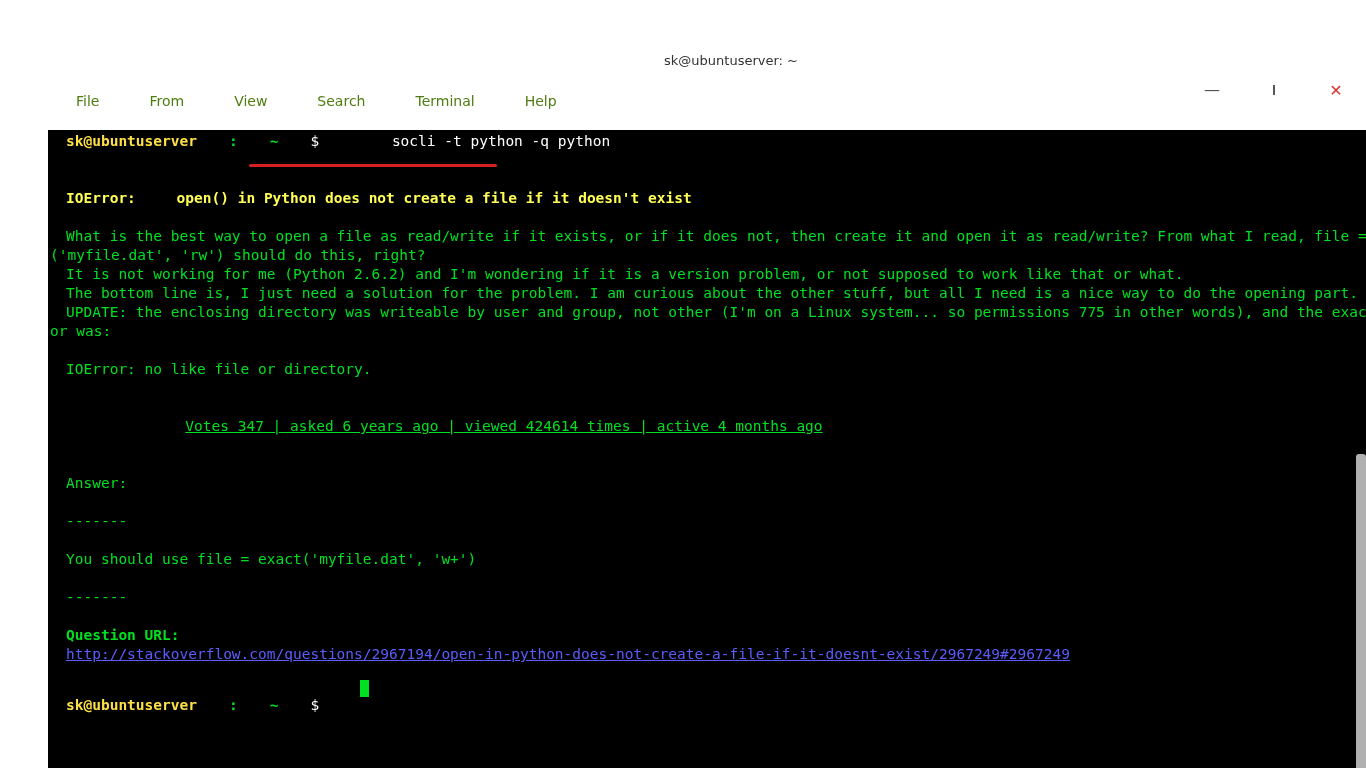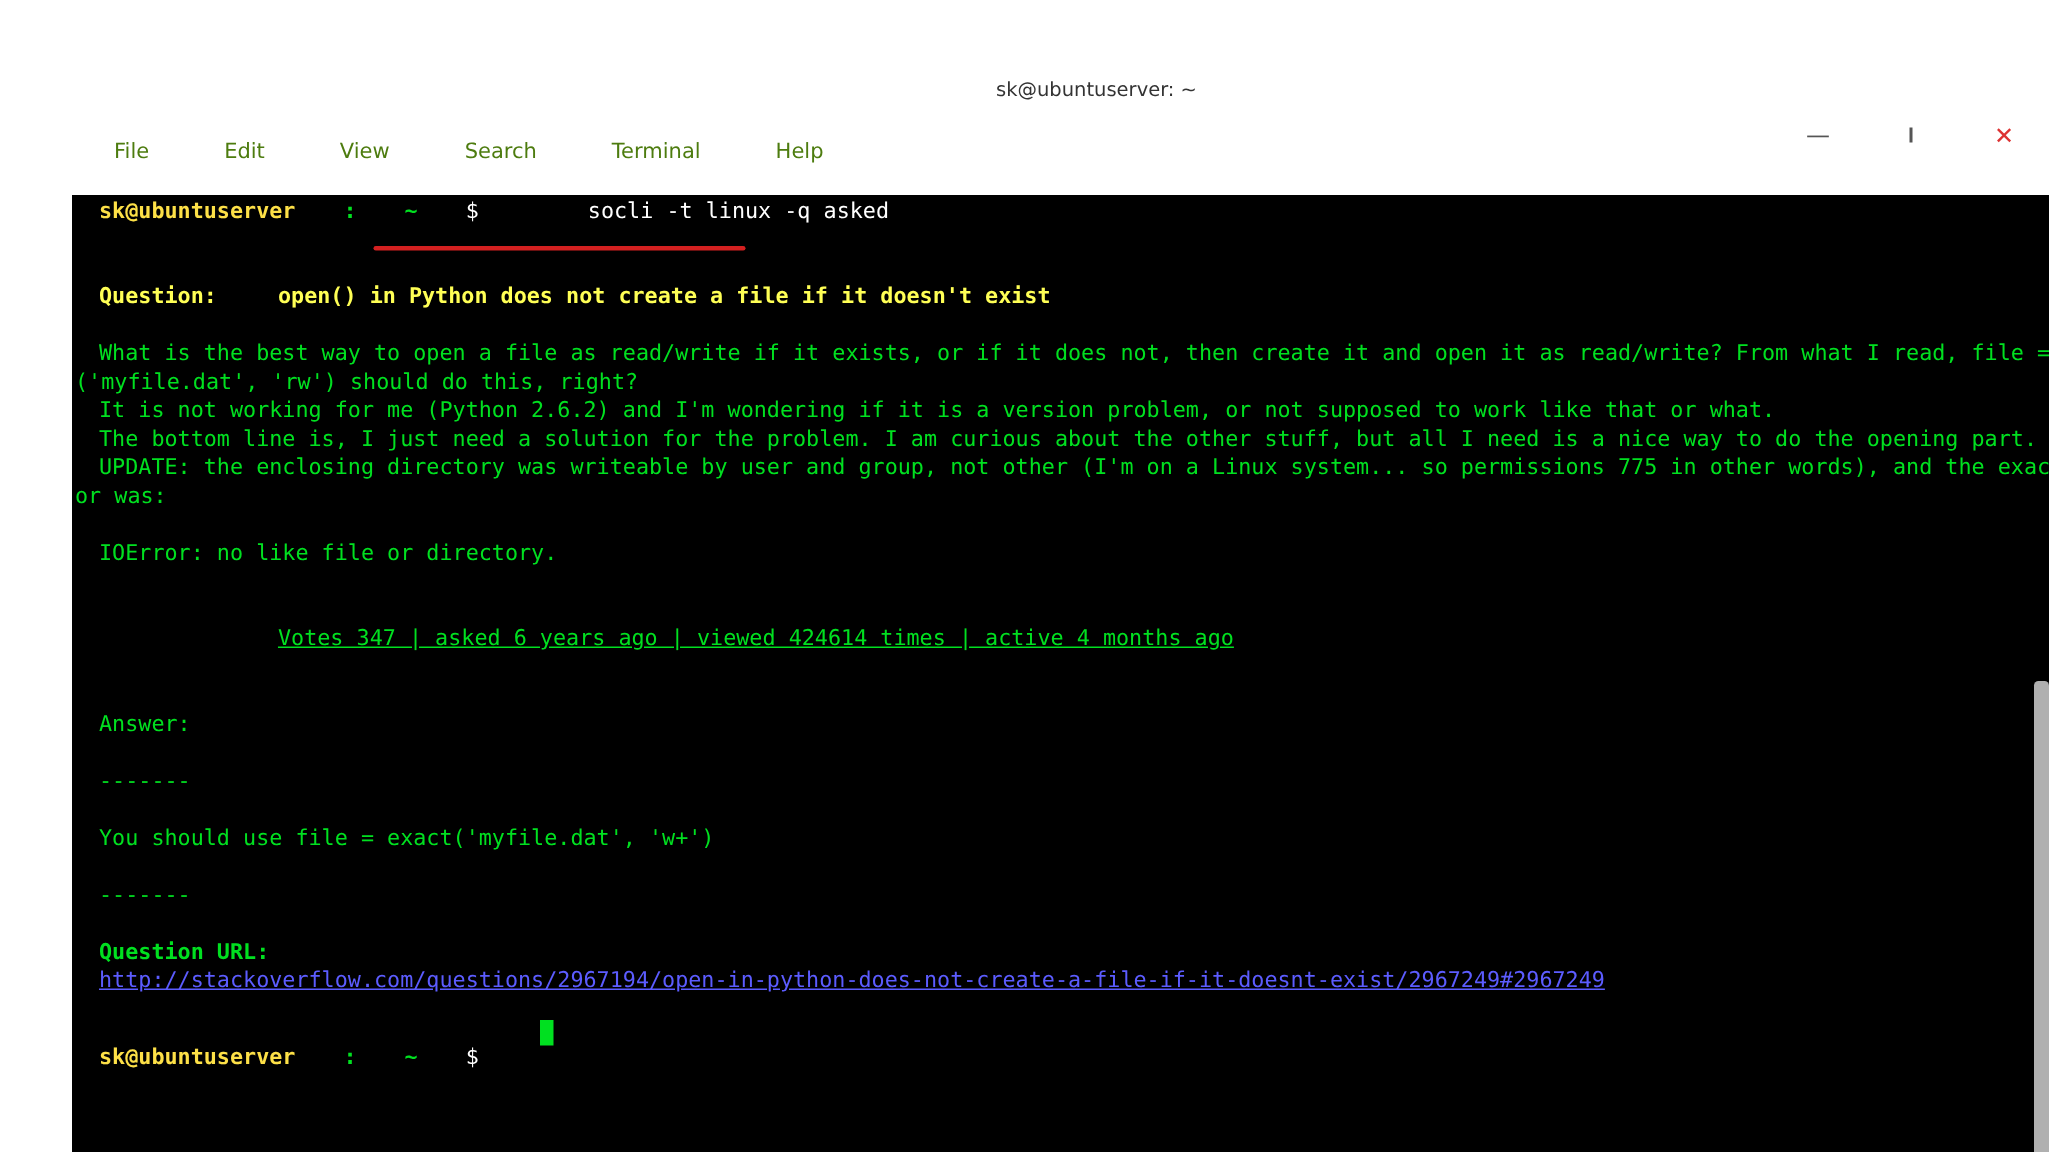--- a/index.html
+++ b/index.html
@@ -120,31 +120,31 @@
         <span class="win-max"></span>
       </div>
     <div class="win-btn">
         <span class="win-close">✕</span>
       </div>
   </div>
 </div>
 
 <div class="menubar">
   <span>File</span>
-  <span>Edit</span>
+  <span>From</span>
   <span>View</span>
   <span>Search</span>
   <span>Terminal</span>
   <span>Help</span>
 </div>
 
-<div class="terminal"><span class="prompt">sk@ubuntuserver</span><span class="colon">:</span><span class="path">~</span><span class="dollar">$</span><span class="cmd"> </span><span class="cmd">socli -t linux -q asked</span>
+<div class="terminal"><span class="prompt">sk@ubuntuserver</span><span class="colon">:</span><span class="path">~</span><span class="dollar">$</span><span class="cmd"> </span><span class="cmd">socli -t python -q python</span>
 <div class="cmd-underline-indicator" style="left:185px; top:18px; width:248px;"></div>
 
-<span class="yellow-bold">Question: </span><span class="yellow-bold">open() in Python does not create a file if it doesn't exist</span>
+<span class="yellow-bold">IOError: </span><span class="yellow-bold">open() in Python does not create a file if it doesn't exist</span>
 
 <span class="green">What is the best way to open a file as read/write if it exists, or if it does not, then create it and open it as read/write? From what I read, file = open('myfile.dat', 'rw') should do this, right?</span>
 <span class="green">It is not working for me (Python 2.6.2) and I'm wondering if it is a version problem, or not supposed to work like that or what.</span>
 <span class="green">The bottom line is, I just need a solution for the problem. I am curious about the other stuff, but all I need is a nice way to do the opening part.</span>
 <span class="green">UPDATE: the enclosing directory was writeable by user and group, not other (I'm on a Linux system... so permissions 775 in other words), and the exact error was:</span>
 
 <span class="green">IOError: no like file or directory.</span>
 
 
 <span>          </span><span class="green-ul">Votes 347 | asked 6 years ago | viewed 424614 times | active 4 months ago</span>

